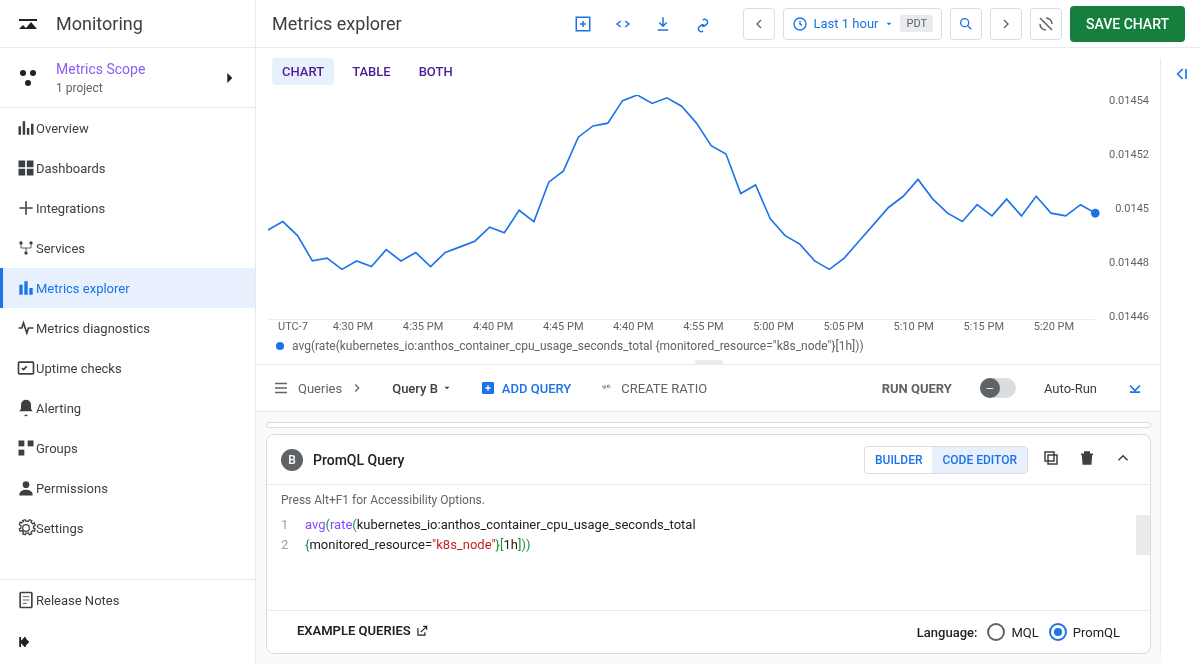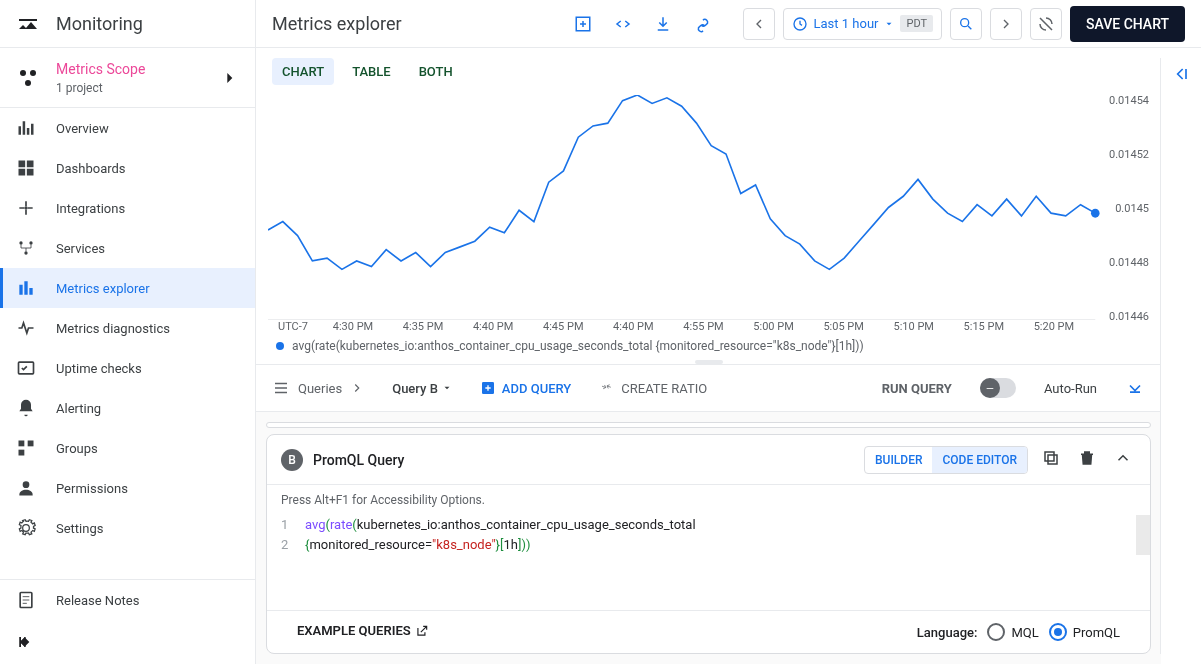--- a/index.html
+++ b/index.html
@@ -3,41 +3,41 @@
 <meta charset="utf-8">
 <style>
 *{margin:0;padding:0;box-sizing:border-box;font-family:"Google Sans",Roboto,Arial,sans-serif}
 body{background:#fff;color:#202124;font-size:13px;width:1201px;height:664px;overflow:hidden}
 .app{display:flex;height:100%}
 .sidebar{width:256px;border-right:1px solid #e8eaed;display:flex;flex-direction:column;flex-shrink:0}
 .sb-header{display:flex;align-items:center;height:48px;padding:0 16px;gap:16px;border-bottom:1px solid #e8eaed}
 .sb-header h1{font-size:18px;font-weight:400;color:#3c4043}
 .scope{display:flex;align-items:center;height:60px;padding:0 16px;gap:16px;border-bottom:1px solid #e8eaed;cursor:pointer}
 .scope-txt{flex:1}
-.scope-title{font-size:14px;color:#ec4899}
+.scope-title{font-size:14px;color:#8b5cf6}
 .scope-sub{font-size:12px;color:#5f6368;margin-top:4px}
 .nav-items{flex:1;overflow:auto}
-.nav-item{display:flex;align-items:center;height:40px;padding:0 16px;gap:20px;color:#3c4043;cursor:pointer}
+.nav-item{display:flex;align-items:center;height:40px;padding:0 16px;color:#3c4043;cursor:pointer}
 .nav-item.active{background:#e8f0fe;color:#1a73e8;border-left:3px solid #1a73e8;padding-left:13px}
 .nav-item.active svg{fill:#1a73e8}
 .nav-footer{border-top:1px solid #e8eaed}
 .collapse{height:44px;display:flex;align-items:center;padding:0 16px;cursor:pointer}
 .main{flex:1;display:flex;flex-direction:column;overflow:hidden}
 .toolbar{display:flex;align-items:center;height:48px;padding:0 16px;gap:8px;border-bottom:1px solid #e8eaed}
 .toolbar h2{font-size:18px;font-weight:400;color:#3c4043;flex:1}
 .ico-btn{width:32px;height:32px;display:flex;align-items:center;justify-content:center;cursor:pointer;border-radius:4px;color:#1a73e8}
 .ico-btn.boxed{border:1px solid #dadce0;color:#5f6368}
 .time-btn{display:flex;align-items:center;height:32px;padding:0 8px;gap:6px;border:1px solid #dadce0;border-radius:4px;cursor:pointer;color:#1a73e8;font-size:13px}
 .tz-badge{background:#e8eaed;color:#5f6368;padding:2px 6px;border-radius:2px;font-size:11px}
-.save-btn{height:36px;padding:0 16px;background:#0f172a;color:#fff;border:none;border-radius:4px;font-size:14px;font-weight:500;cursor:pointer}
+.save-btn{height:36px;padding:0 16px;background:#15803d;color:#fff;border:none;border-radius:4px;font-size:14px;font-weight:500;cursor:pointer}
 .content{flex:1;display:flex;overflow:hidden}
 .chart-area{flex:1;display:flex;flex-direction:column;overflow:hidden;position:relative}
 .chart-area::after{content:'';position:absolute;top:10px;bottom:10px;right:0px;width:1px;background:#e8eaed}
 .view-tabs{display:flex;gap:8px;padding:10px 16px}
-.tab{padding:6px 10px;font-size:13px;font-weight:500;color:#14532d;cursor:pointer;border-radius:4px}
+.tab{padding:6px 10px;font-size:13px;font-weight:500;color:#4c1d95;cursor:pointer;border-radius:4px}
 .tab.active{background:#e8f0fe}
 .chart{position:relative;height:225px;margin:0 12px}
 .chart svg{width:100%;height:100%}
 .y-label{position:absolute;right:0;font-size:11px;color:#5f6368;transform:translateY(-50%)}
 .x-labels{display:flex;padding:0 60px 0 10px;font-size:11px;color:#5f6368}
 .x-label{flex:1;text-align:center}
 .tz-label{padding-left:10px;font-size:11px;color:#5f6368}
 .x-axis-row{display:flex;margin:0 12px}
 .legend{display:flex;align-items:center;gap:8px;padding:6px 20px;font-size:12px;color:#5f6368}
 .dot{width:8px;height:8px;border-radius:50%;background:#1a73e8}

